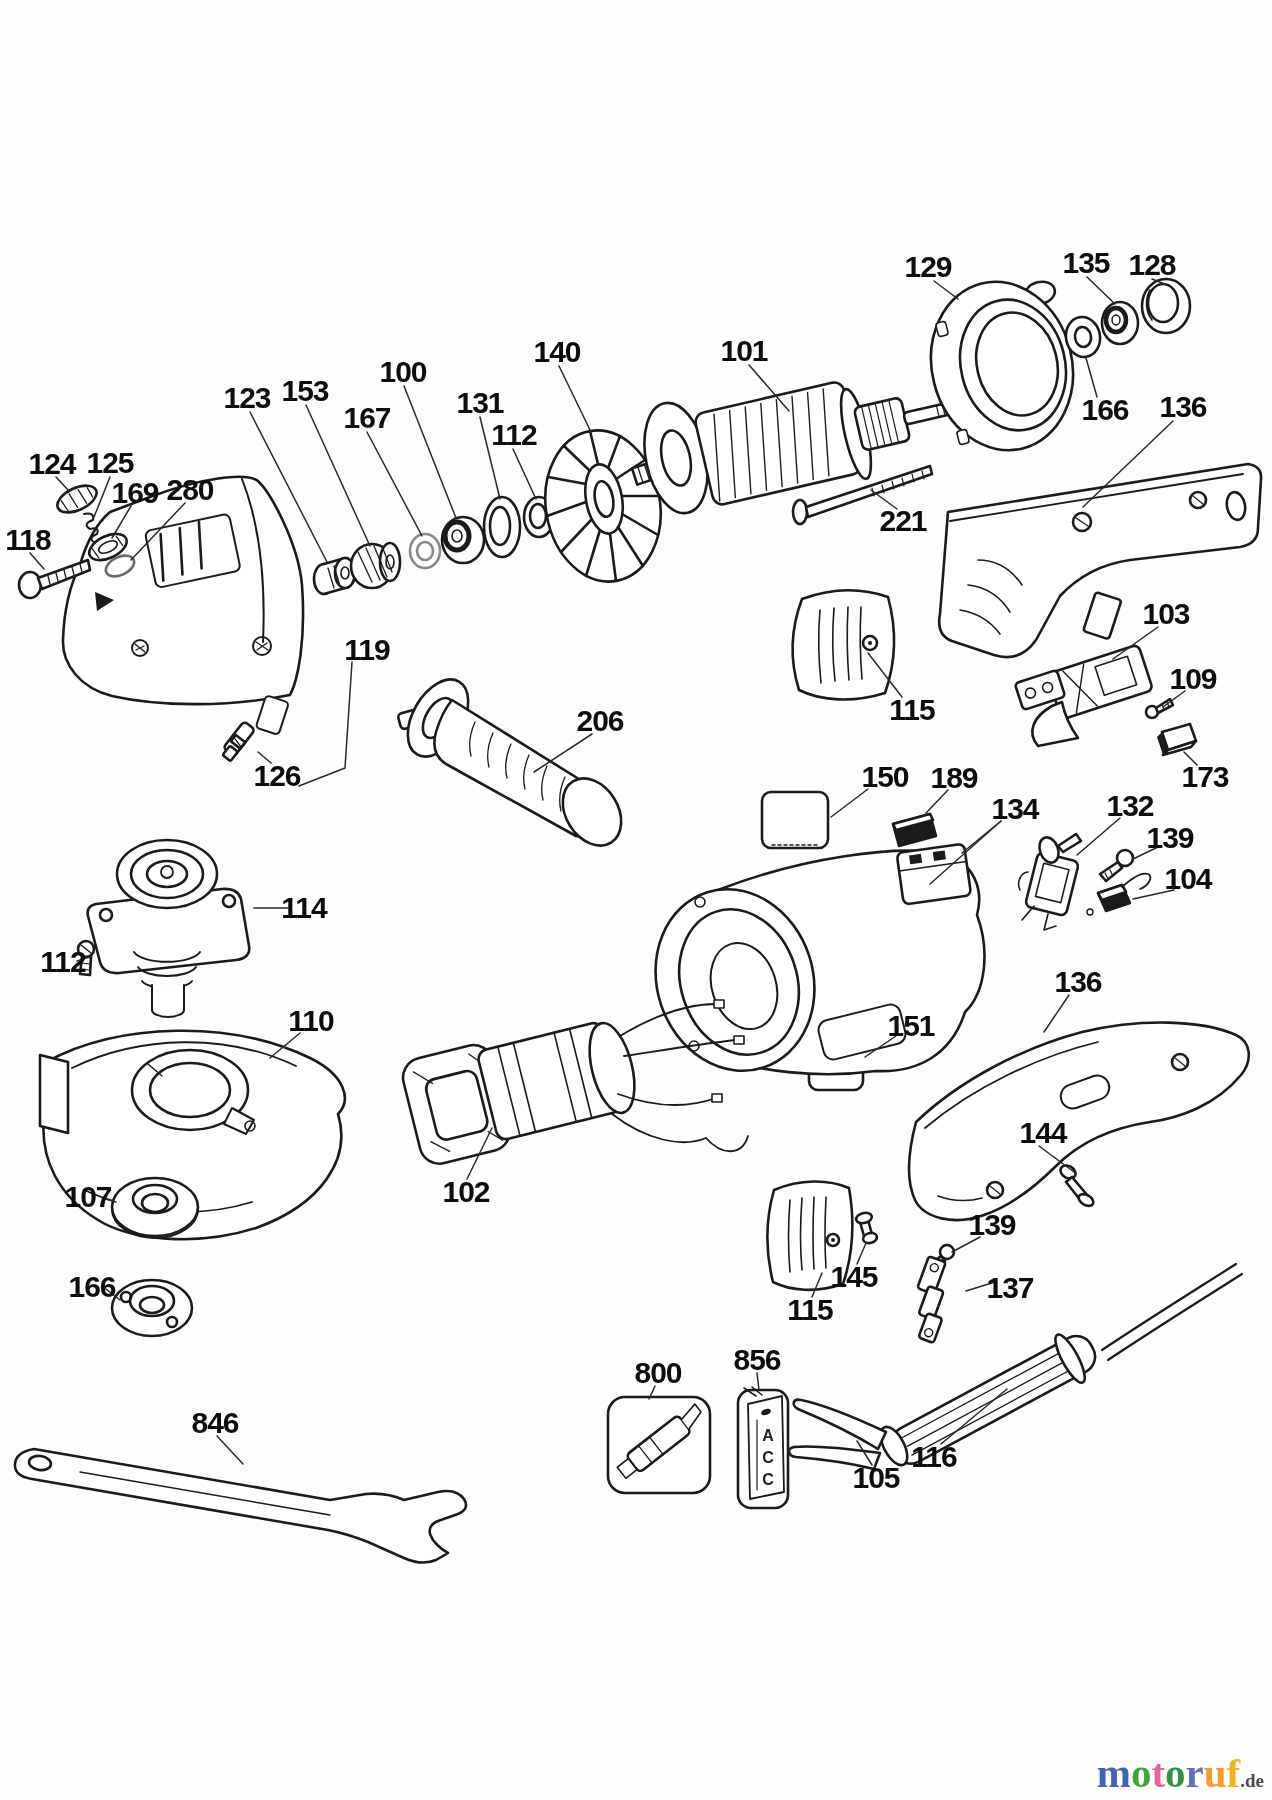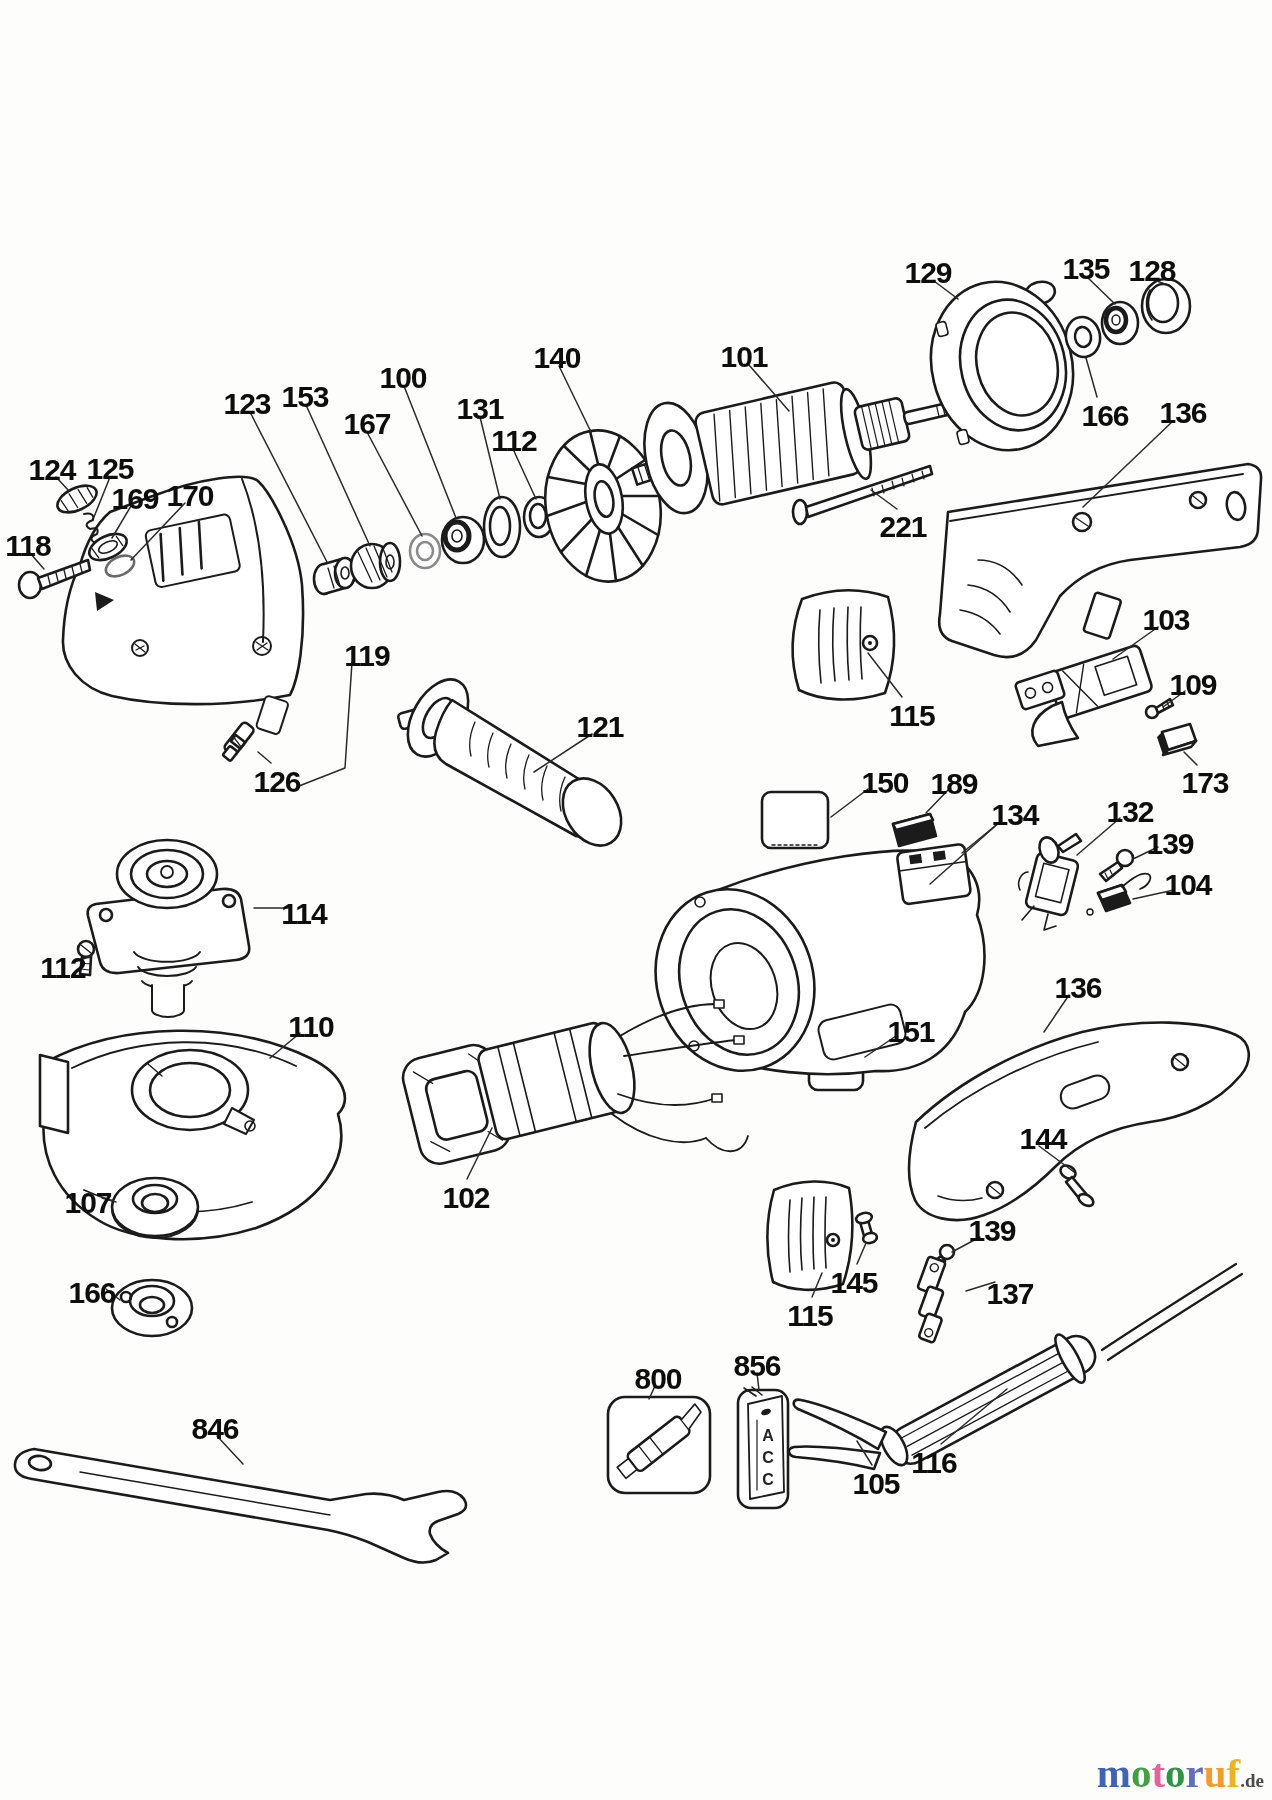--- a/index.html
+++ b/index.html
@@ -4,21 +4,21 @@
 <style>
   html,body{margin:0;padding:0;background:#e8e8e8;}
   .stage{
     position:relative;width:1272px;height:1800px;background:#fdfdfc;
     font-family:"Liberation Sans",sans-serif;overflow:hidden;margin:0 auto;
   }
   .stage svg{position:absolute;left:0;top:0;}
   .plabel{
     position:absolute;transform:translate(-50%,-50%);
     font-weight:bold;font-size:30px;letter-spacing:-1px;color:#0d0d0d;
-    white-space:nowrap;user-select:none;margin-top:6px;
+    white-space:nowrap;user-select:none;
   }
   .logo{
     position:absolute;right:8px;bottom:6px;
     font-family:"Liberation Serif",serif;font-weight:bold;line-height:1;
   }
   .logo .ltr{font-size:41px;}
   .logo .tld{font-size:19px;color:#4a4a4a;}
 </style>
 </head>
 <body>
@@ -546,39 +546,39 @@
       <text x="768" y="1441">A</text>
       <text x="768" y="1463">C</text>
       <text x="768" y="1485">C</text>
     </g>
   </g>
 </svg>
 
 <div class="plabel" style="left:52px;top:464px">124</div>
 <div class="plabel" style="left:110px;top:463px">125</div>
 <div class="plabel" style="left:135px;top:493px">169</div>
-<div class="plabel" style="left:190px;top:490px">170</div>
+<div class="plabel" style="left:190px;top:490px">280</div>
 <div class="plabel" style="left:28px;top:540px">118</div>
 <div class="plabel" style="left:247px;top:398px">123</div>
 <div class="plabel" style="left:305px;top:391px">153</div>
 <div class="plabel" style="left:367px;top:418px">167</div>
 <div class="plabel" style="left:403px;top:372px">100</div>
 <div class="plabel" style="left:480px;top:403px">131</div>
 <div class="plabel" style="left:514px;top:435px">112</div>
 <div class="plabel" style="left:557px;top:352px">140</div>
 <div class="plabel" style="left:744px;top:351px">101</div>
 <div class="plabel" style="left:928px;top:267px">129</div>
 <div class="plabel" style="left:1086px;top:263px">135</div>
 <div class="plabel" style="left:1152px;top:265px">128</div>
 <div class="plabel" style="left:1105px;top:410px">166</div>
 <div class="plabel" style="left:1183px;top:407px">136</div>
 <div class="plabel" style="left:903px;top:521px">221</div>
 <div class="plabel" style="left:367px;top:650px">119</div>
 <div class="plabel" style="left:277px;top:776px">126</div>
-<div class="plabel" style="left:600px;top:721px">121</div>
+<div class="plabel" style="left:600px;top:721px">206</div>
 <div class="plabel" style="left:912px;top:710px">115</div>
 <div class="plabel" style="left:1166px;top:614px">103</div>
 <div class="plabel" style="left:1193px;top:679px">109</div>
 <div class="plabel" style="left:1205px;top:777px">173</div>
 <div class="plabel" style="left:885px;top:777px">150</div>
 <div class="plabel" style="left:954px;top:778px">189</div>
 <div class="plabel" style="left:1015px;top:809px">134</div>
 <div class="plabel" style="left:1130px;top:806px">132</div>
 <div class="plabel" style="left:1170px;top:838px">139</div>
 <div class="plabel" style="left:1188px;top:879px">104</div>

